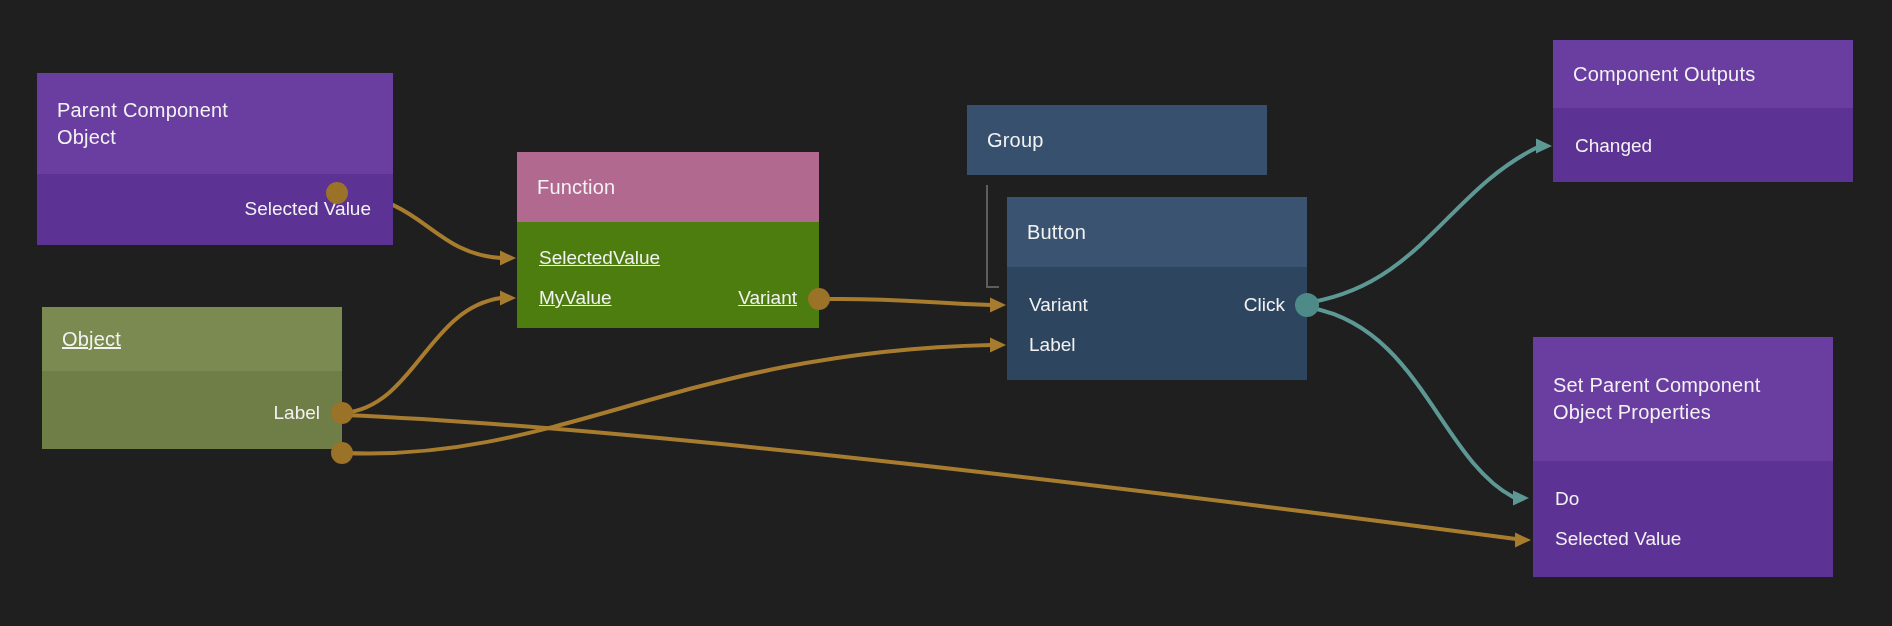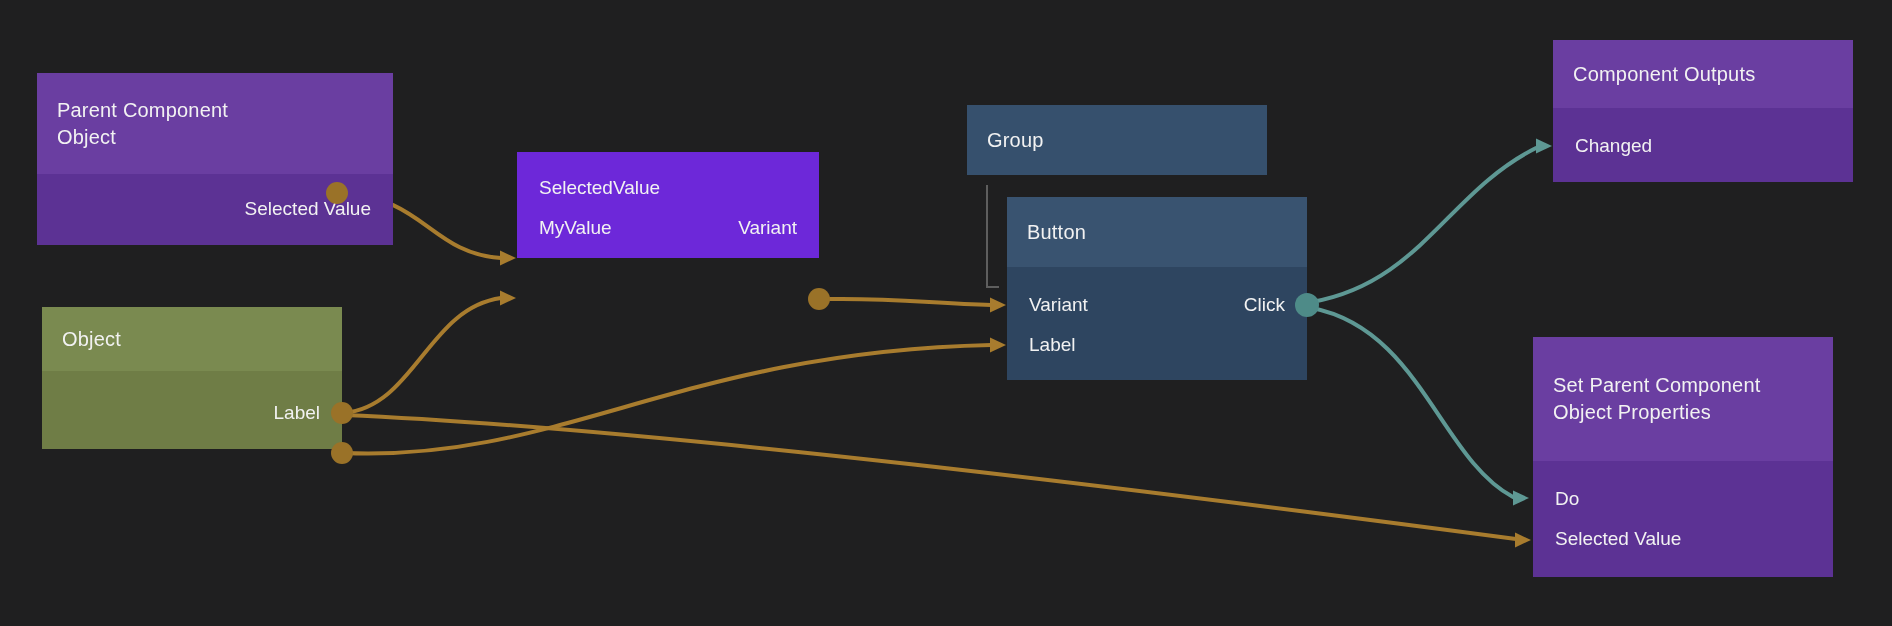--- a/index.html
+++ b/index.html
@@ -45,35 +45,35 @@
     align-items: center;
     padding: 0 22px;
   }
   .row.output { justify-content: flex-end; }
   .row.split  { justify-content: space-between; text-align: center; }
 
   
   .purple .node-header { background: #6A3EA1; }
   .purple .node-body   { background: #5C3294; }
   .pink   .node-header { background: #B26990; }
-  .pink   .node-body   { background: #6d28d9; }
+  .pink   .node-body   { background: #4d7c0f; text-decoration: underline; }
   .olive  .node-header { background: #7A8A50; }
   .olive  .node-body   { background: #6F7D46; }
   .blue   .node-header { background: #395370; }
   .blue   .node-body   { background: #2E4560; }
   .group-node .node-header { background: #36506D; }
 
   
   #node-parent-component-object { left: 37px;  top: 73px;  width: 356px; }
   #node-parent-component-object .node-header { height: 101px; }
   #node-parent-component-object .node-header span { width: 210px; }
   #node-parent-component-object .node-body { padding: 15px 0 16px 0; }
 
   #node-object { left: 42px; top: 307px; width: 300px; }
-  #node-object .node-header { height: 64px; }
+  #node-object .node-header { height: 64px; text-decoration: underline; }
   #node-object .node-body { padding: 22px 0 16px 0; }
 
   #node-function { left: 517px; top: 152px; width: 302px; }
   #node-function .node-header { height: 70px; }
   #node-function .node-body { padding: 16px 0 10px 0; }
 
   #node-group { left: 967px; top: 105px; width: 300px; }
   #node-group .node-header { height: 70px; }
 
   #node-button { left: 1007px; top: 197px; width: 300px; }
@@ -141,20 +141,23 @@
       <span>Object</span>
     </div>
     <div class="node-body">
       <div class="row output">
         <span>Label</span>
       </div>
     </div>
   </div>
 
   <div class="node pink" id="node-function">
+    <div class="node-header">
+      <span>Function</span>
+    </div>
     <div class="node-body">
       <div class="row">
         <span>SelectedValue</span>
       </div>
       <div class="row split">
         <span>MyValue</span>
         <span>Variant</span>
       </div>
     </div>
   </div>

